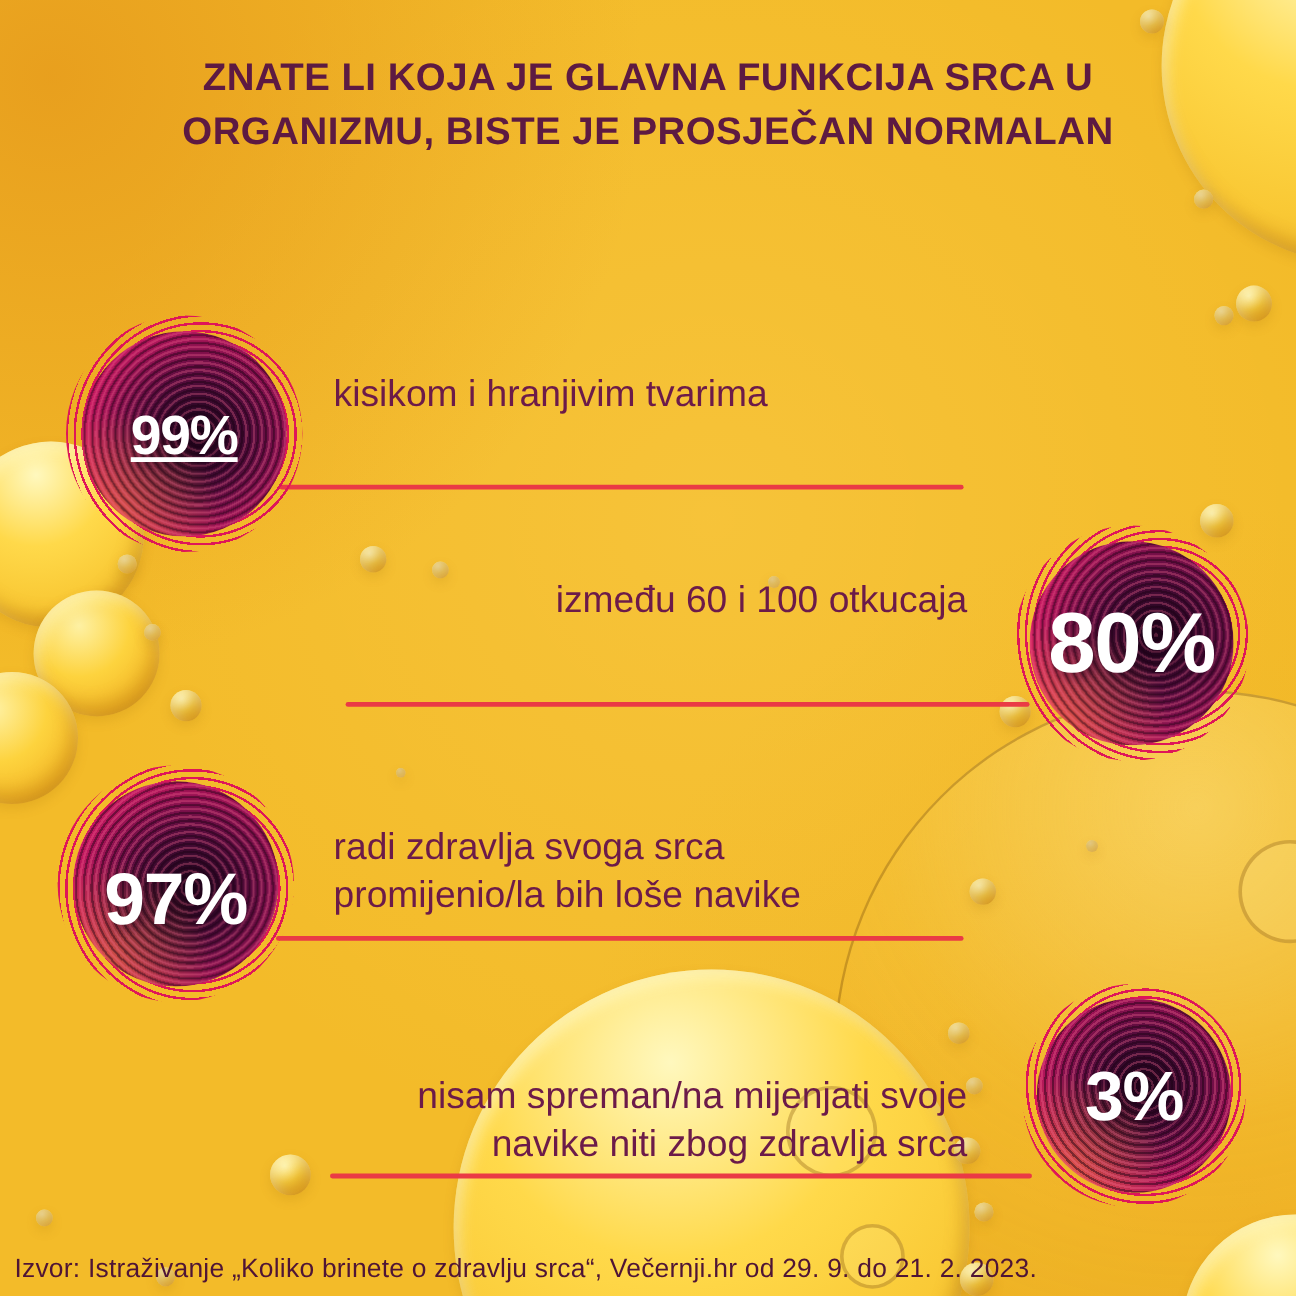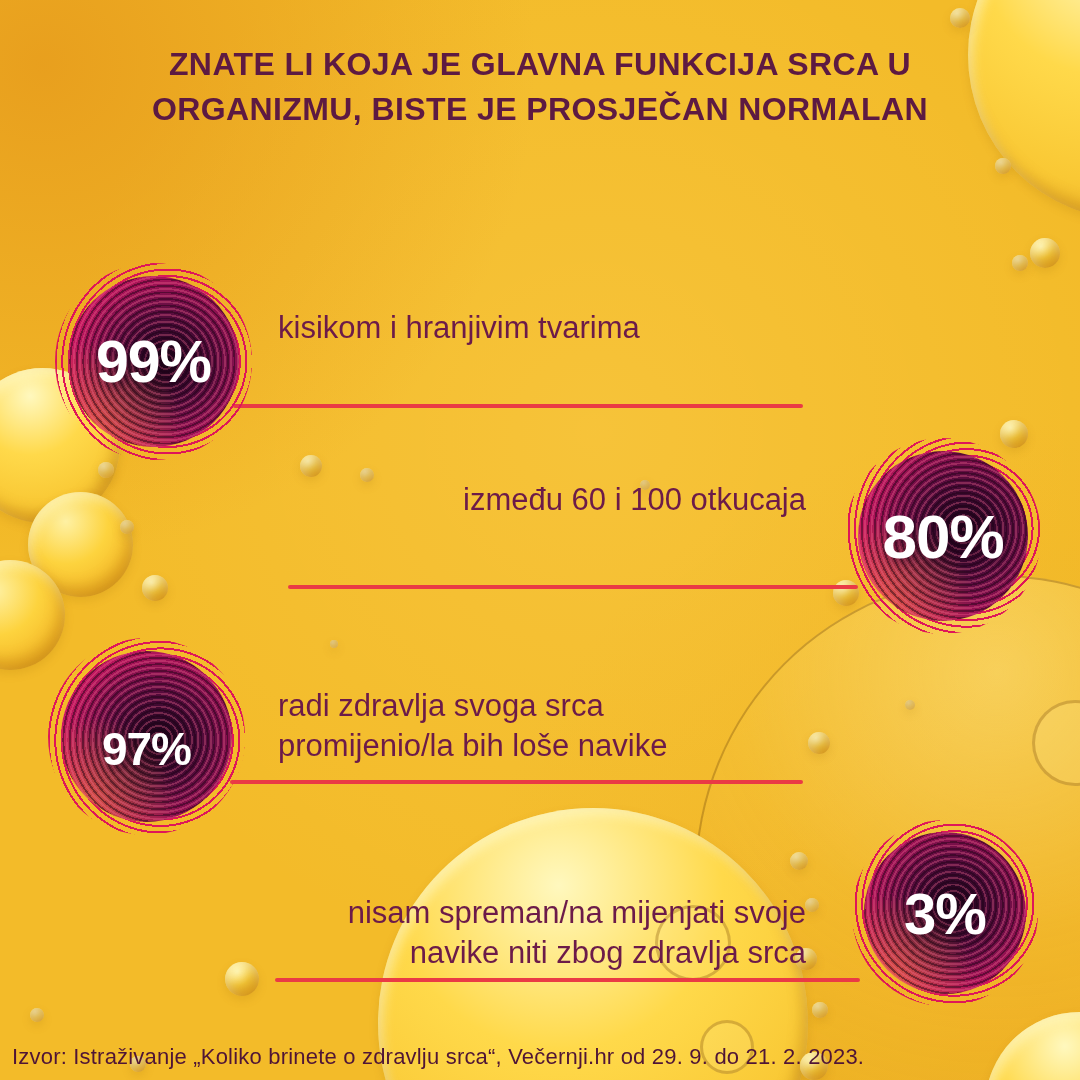--- a/index.html
+++ b/index.html
@@ -124,37 +124,37 @@
   <div class="bubble" style="left:905px;top:700px;width:10px;height:10px;"></div>
   <div class="bubble" style="left:330px;top:640px;width:8px;height:8px;"></div>
 
   <div class="title">
     <div>ZNATE LI KOJA JE GLAVNA FUNKCIJA SRCA U</div>
     <div>ORGANIZMU, BISTE JE PROSJEČAN NORMALAN</div>
   </div>
 
   <div class="divider" style="left:233px;top:404px;width:570px;"></div>
   <div class="badge" style="left:55px;top:263px;width:197px;height:197px;--cx:57%;--cy:50%;">
-    <span class="pct" style="font-size:59px;">99%</span>
+    <span class="pct" style="font-size:46px;text-decoration:underline;">99%</span>
   </div>
   <div class="stat-text" style="left:278px;top:308px;">
     <div>kisikom i hranjivim tvarima</div>
   </div>
 
   <div class="divider" style="left:288px;top:585px;width:570px;"></div>
   <div class="badge" style="left:845px;top:438px;width:196px;height:196px;--cx:62%;--cy:46%;">
-    <span class="pct" style="font-size:62px;">80%</span>
+    <span class="pct" style="font-size:71px;">80%</span>
   </div>
   <div class="stat-text right" style="left:300px;top:480px;width:506px;">
     <div>između 60 i 100 otkucaja</div>
   </div>
 
   <div class="divider" style="left:230px;top:780px;width:573px;"></div>
   <div class="badge" style="left:48px;top:638px;width:197px;height:197px;--cx:57%;--cy:52%;">
-    <span class="pct" style="font-size:46px;margin-top:24px;">97%</span>
+    <span class="pct" style="font-size:61px;margin-top:24px;">97%</span>
   </div>
   <div class="stat-text" style="left:278px;top:686px;">
     <div>radi zdravlja svoga srca</div>
     <div>promijenio/la bih loše navike</div>
   </div>
 
   <div class="divider" style="left:275px;top:978px;width:585px;"></div>
   <div class="badge" style="left:852px;top:820px;width:186px;height:186px;--cx:55%;--cy:45%;">
     <span class="pct" style="font-size:58px;">3%</span>
   </div>

